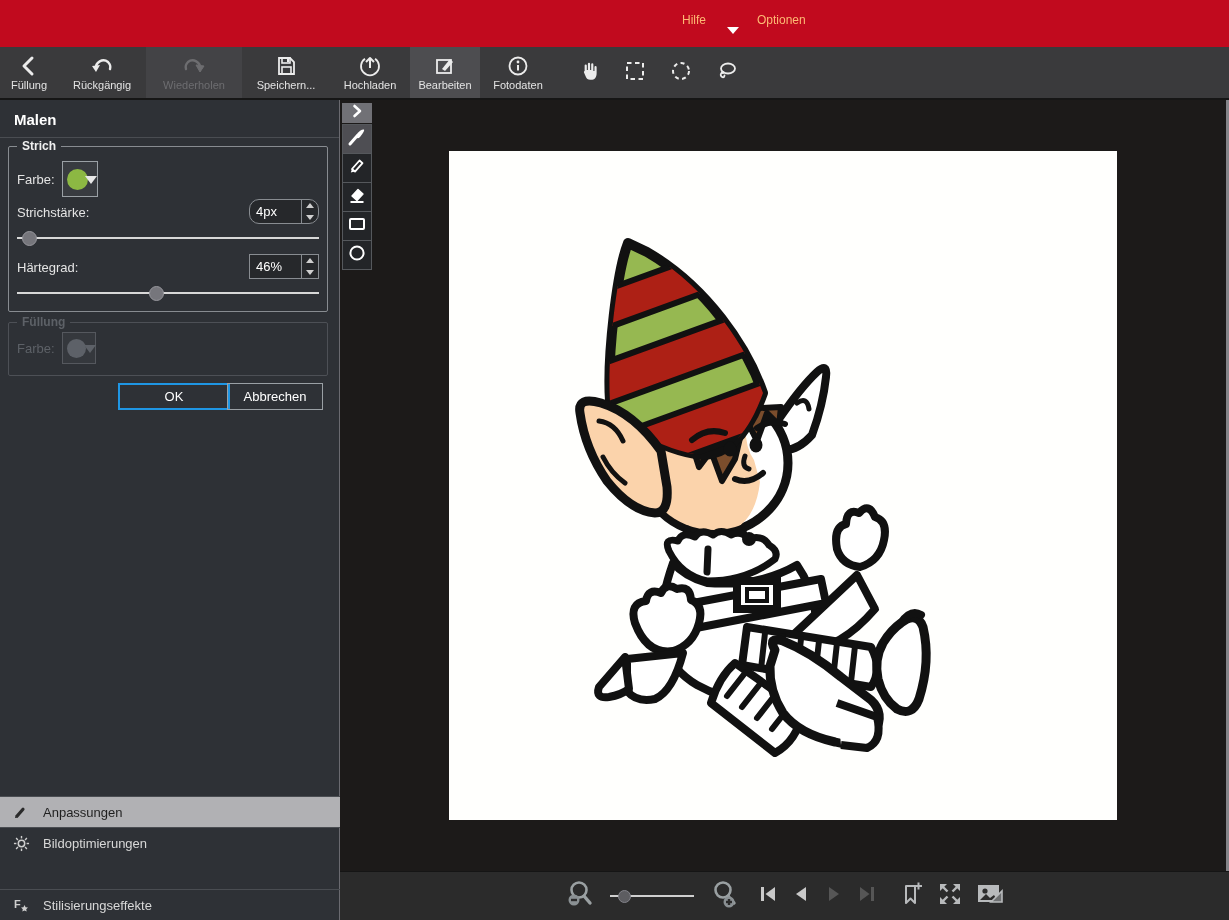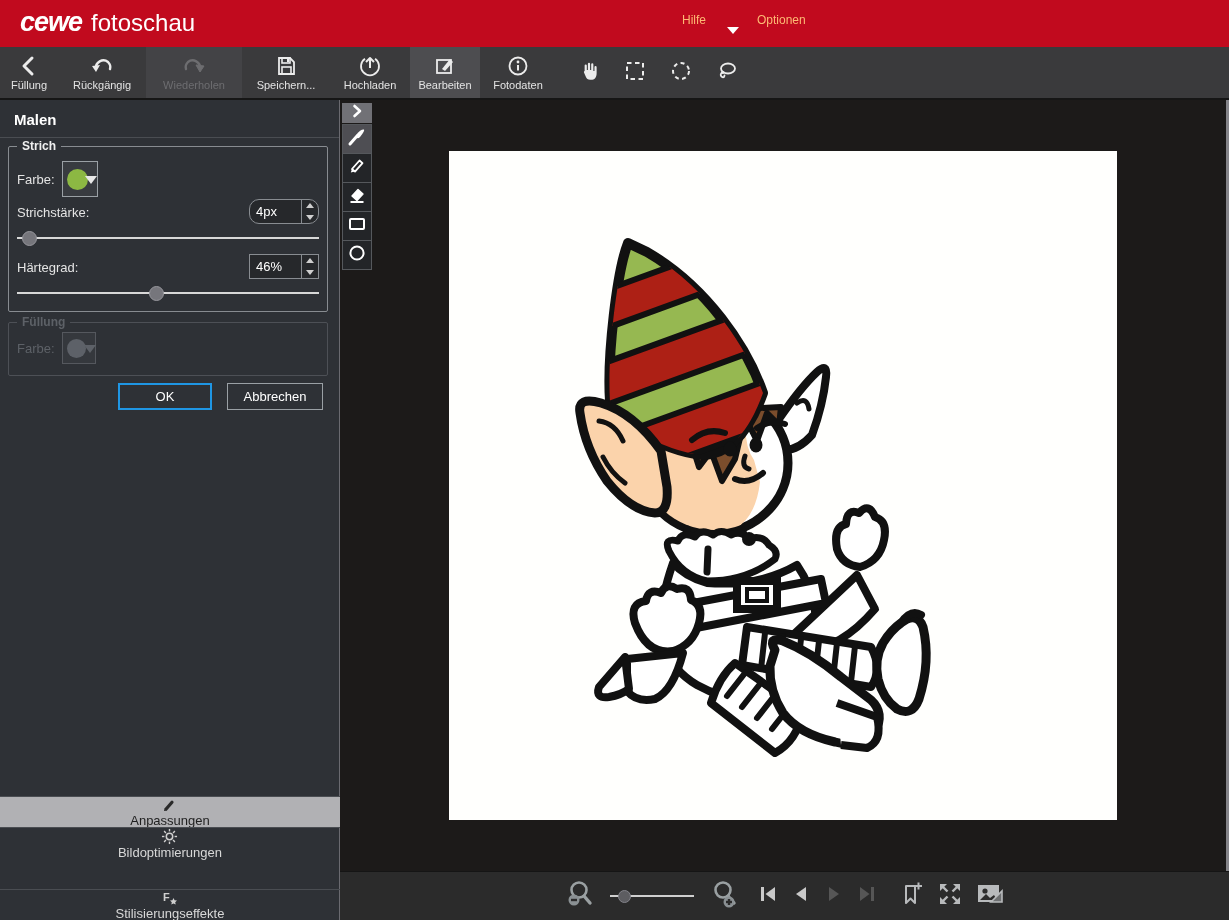--- a/index.html
+++ b/index.html
@@ -61,25 +61,25 @@
   .spin-down::after { content:""; border-left:4px solid transparent; border-right:4px solid transparent;
                       border-top:5px solid #cfcfcf; }
 
   .slider { position:absolute; width:302px; height:16px; }
   .slider .track { position:absolute; left:0; right:0; top:7px; height:2px; background:#d8d8d8; }
   .slider .handle { position:absolute; top:1px; width:15px; height:15px; border-radius:50%;
                     background:#76767c; border:1px solid #97979d; }
 
   .panel-btn { position:absolute; height:27px; background:transparent; color:#fff; font-size:13px;
                display:flex; align-items:center; justify-content:center; }
-  #ok-btn { left:118px; top:283px; width:94px; border:2px solid #1f96e4; }
+  #ok-btn { left:118px; top:283px; width:112px; border:2px solid #1f96e4; }
   #cancel-btn { left:227px; top:283px; width:96px; border:1px solid #9aa0a5; }
 
   .accordion-row { position:absolute; left:0; width:340px; height:31px; border-top:1px solid #4a4d52;
-                   display:flex; align-items:center; color:#d8d8d8; font-size:13px;flex-direction:column; }
+                   display:flex; align-items:center; color:#d8d8d8; font-size:13px; }
   .accordion-row .sec-icon { width:18px; height:18px; margin:0 13px 0 12px; display:flex;
                              align-items:center; justify-content:center; color:#cfcfcf; }
   .accordion-row.selected { background:#b1b1b4; color:#1f1f1f; }
   .accordion-row.selected .sec-icon { color:#2a2a2a; }
 
   
   #canvas-area { position:absolute; left:340px; top:100px; width:889px; height:771px; background:#1c1a19; }
   #image-canvas { position:absolute; left:109px; top:51px; width:668px; height:669px; background:#fffffd; }
   #right-scroll { position:absolute; right:0; top:0; width:3px; height:100%; background:#85858a; }
 
@@ -98,24 +98,20 @@
   .bb-btn { display:flex; align-items:center; justify-content:center; }
   #zoom-slider { position:relative; width:84px; height:16px; margin:0 2px; }
   #zoom-slider .track { position:absolute; left:0; right:0; top:7px; height:2px; background:#cfcfcf; }
   #zoom-slider .handle { position:absolute; left:8px; top:2px; width:13px; height:13px; border-radius:50%;
                          background:#5d5d61; border:1px solid #83838a; }
 </style>
 </head>
 <body>
 
 <div id="titlebar">
-  <div id="logo">
-    <span class="cewe">cewe</span>
-    <span class="product">fotoschau</span>
-  </div>
   <span class="menu-item" id="help-menu">Hilfe</span>
   <span id="help-caret"></span>
   <span class="menu-item" id="options-menu">Optionen</span>
 </div>
 
 <div id="toolbar">
   <div class="tb-btn" style="width:58px">
     <span>
       <svg width="22" height="24" viewBox="0 0 22 24">
           <polyline points="14,4 6,12 14,20" fill="none" stroke="#ececec" stroke-width="3" stroke-linecap="round" stroke-linejoin="round"></polyline>

